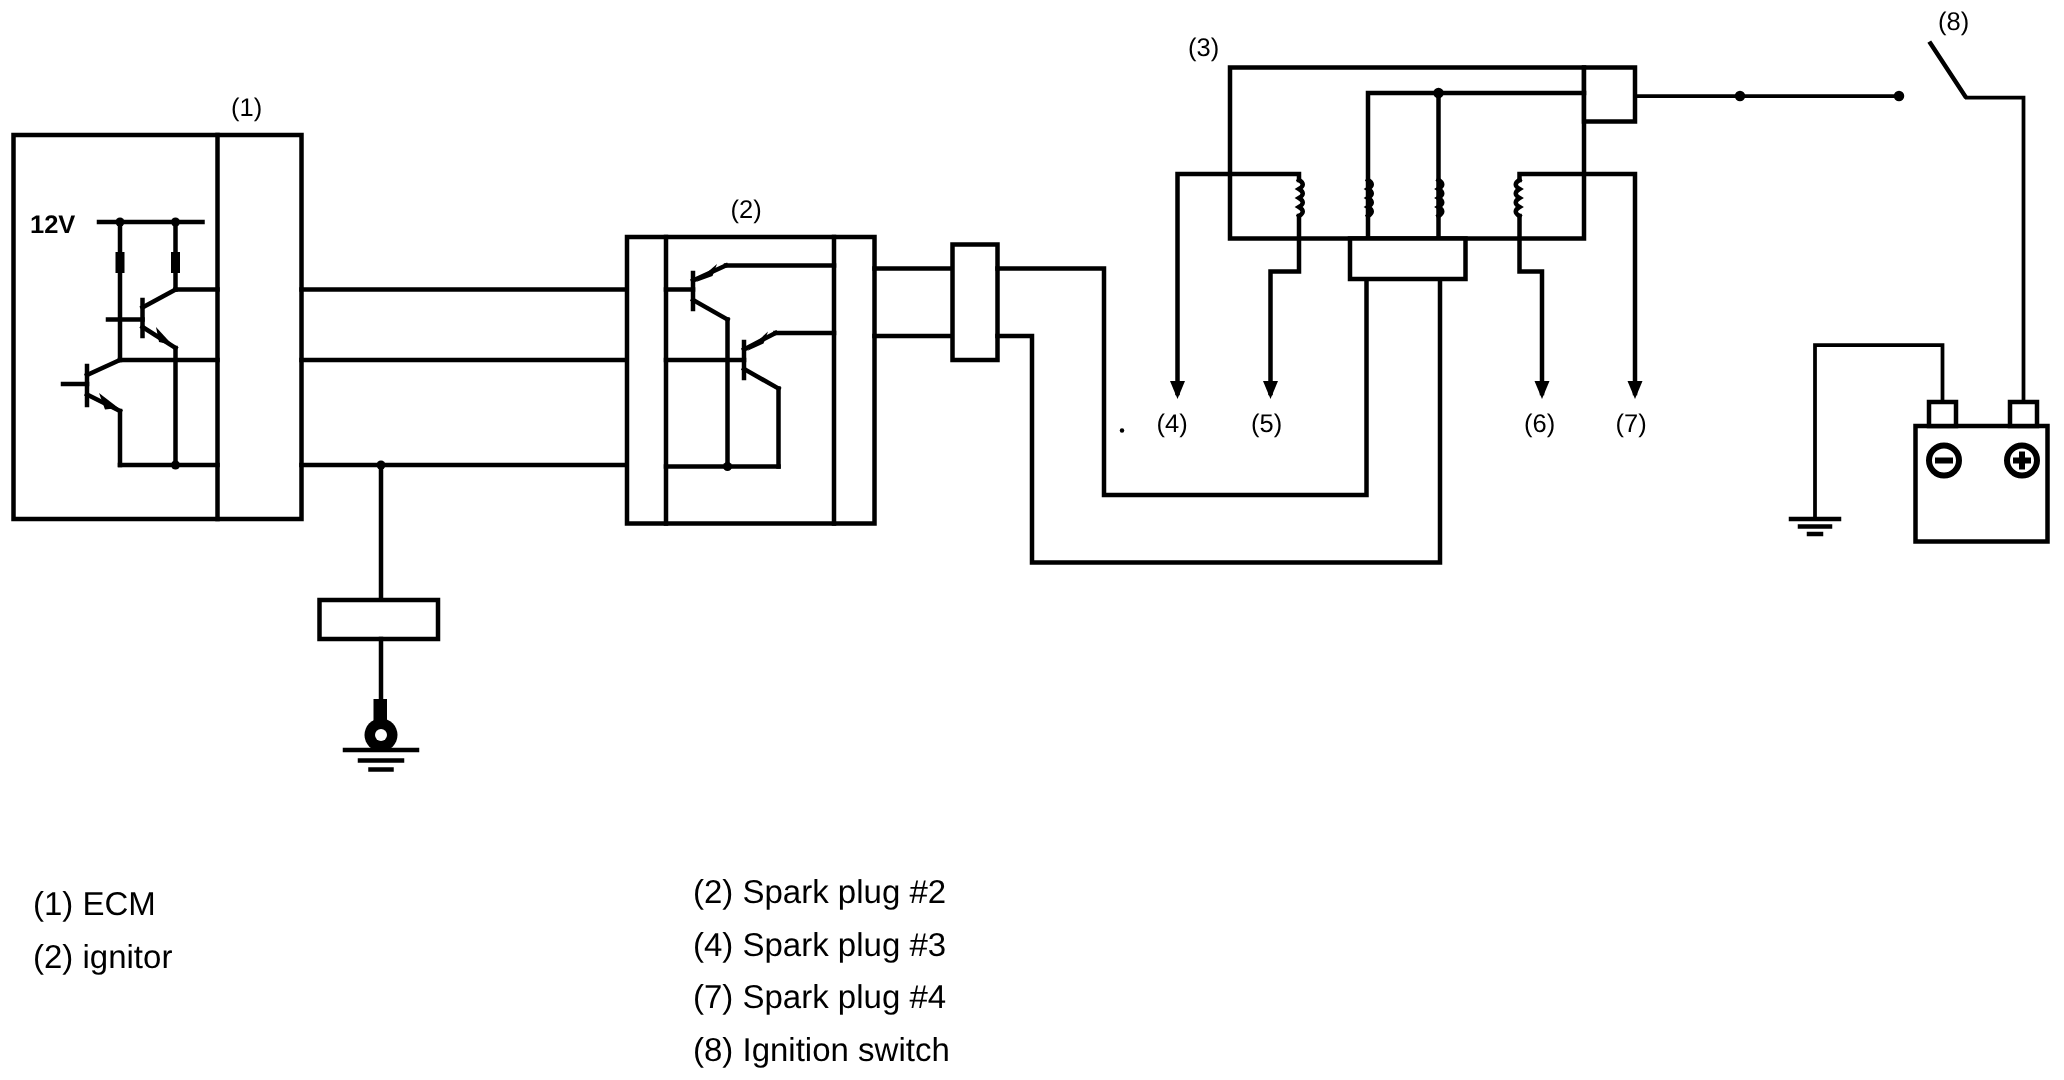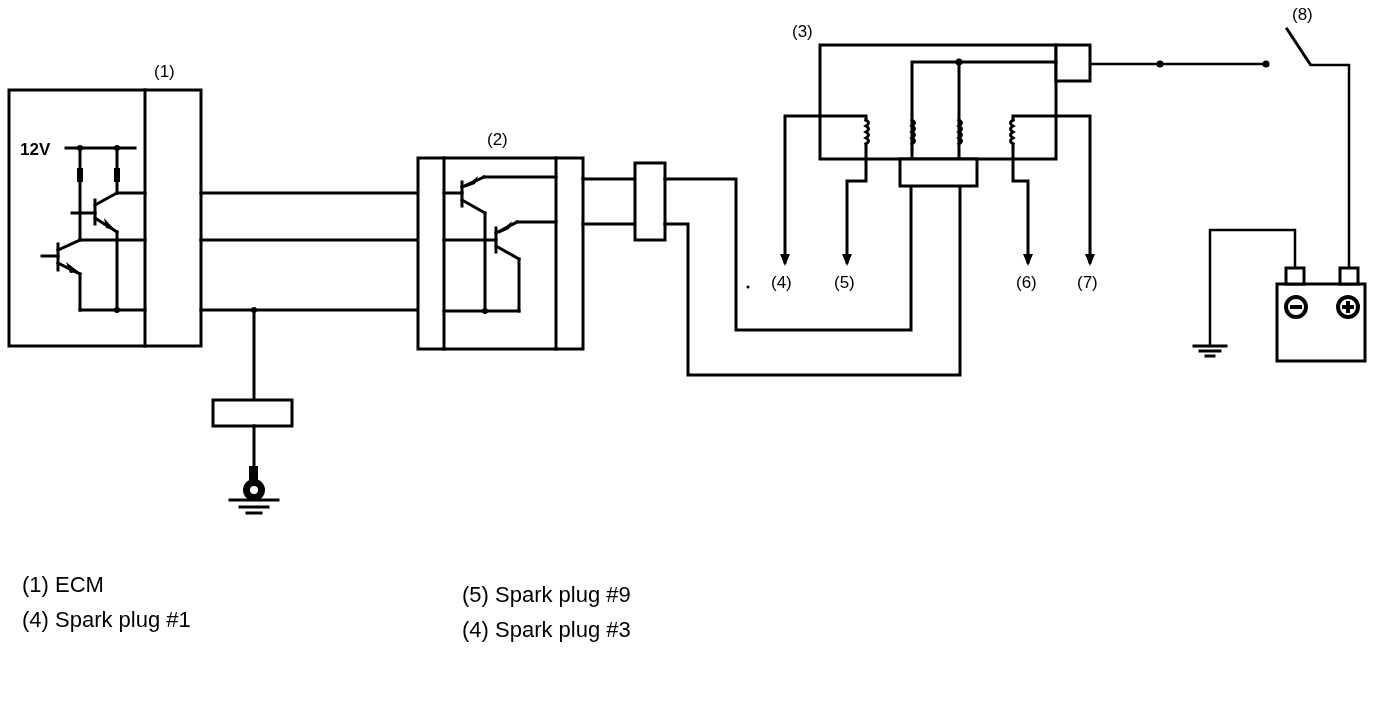--- a/index.html
+++ b/index.html
@@ -6,21 +6,21 @@
   body { width: 1376px; height: 720px; position: relative; overflow: hidden; font-family: "Liberation Sans", sans-serif; color: #000; }
   #diagram { position: absolute; left: 0; top: 0; }
   .ln { stroke: #000; stroke-width: 3; fill: none; stroke-linecap: square; stroke-linejoin: miter; }
   .thin { stroke: #000; stroke-width: 2.5; fill: none; }
   .box { stroke: #000; stroke-width: 3; fill: #fff; }
   .dot { fill: #000; }
   .lbl { font-family: "Liberation Sans", sans-serif; font-size: 17px; fill: #000; }
   .lbl-bold { font-family: "Liberation Sans", sans-serif; font-size: 17px; font-weight: bold; fill: #000; }
   .legend { position: absolute; font-size: 22px; line-height: 35px; }
   .legend div { white-space: nowrap; }
-  #legend-left { left: 22px; top: 567px; }
+  #legend-left { left: 22px; top: 585px; }
   #legend-right { left: 462px; top: 577px; }
 </style>
 </head>
 <body>
 
 <svg id="diagram" width="1376" height="560" viewBox="0 0 1376 560" xmlns="http://www.w3.org/2000/svg">
   <defs>
     <marker id="arrowhead" markerWidth="10" markerHeight="12" refX="5" refY="10" orient="auto" markerUnits="userSpaceOnUse">
       <path d="M0,0 L10,0 L5,12 Z" fill="#000"></path>
     </marker>
@@ -173,18 +173,20 @@
     <g>
       <line class="ln" x1="1194" y1="346" x2="1226" y2="346"></line>
       <line class="ln" x1="1200" y1="351" x2="1220" y2="351"></line>
       <line class="ln" x1="1206" y1="356" x2="1214" y2="356"></line>
     </g>
   </g>
 </svg>
 
 <div id="legend-left" class="legend">
   <div>(1) ECM</div>
-  <div>(4) Spark plug #1</div>
+  <div>(2) ignitor</div>
 </div>
 <div id="legend-right" class="legend">
-  <div>(5) Spark plug #9</div>
+  <div>(2) Spark plug #2</div>
   <div>(4) Spark plug #3</div>
+  <div>(7) Spark plug #4</div>
+  <div>(8) Ignition switch</div>
 </div>
 
 </body></html>

